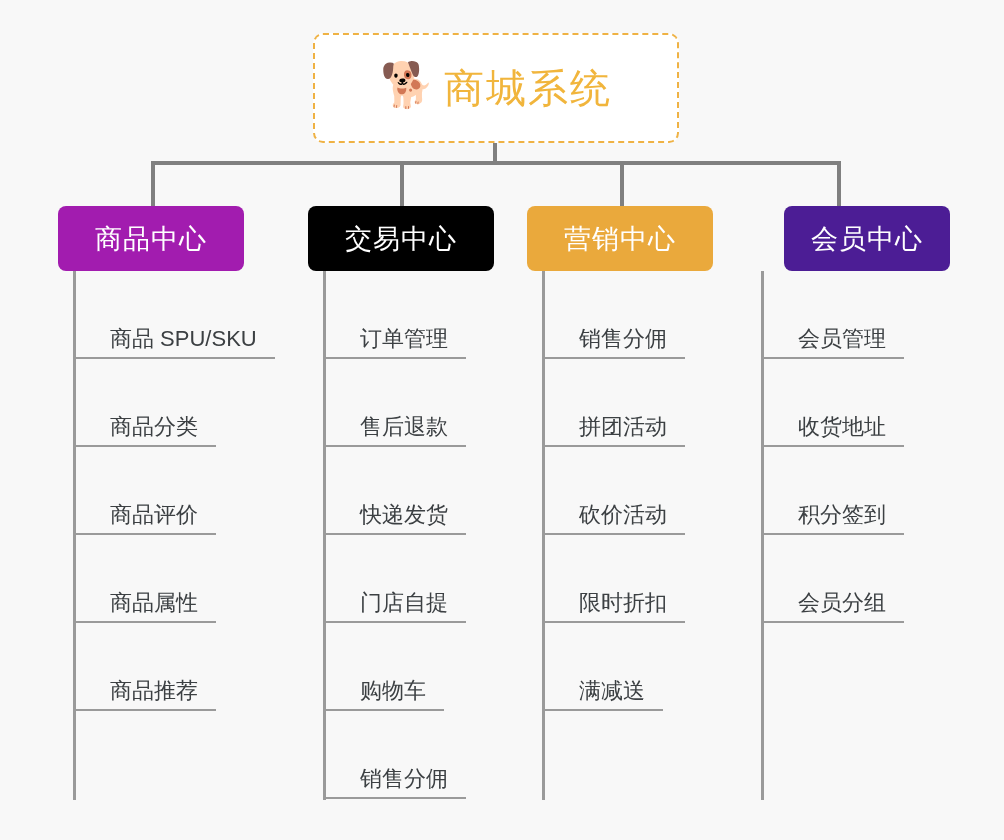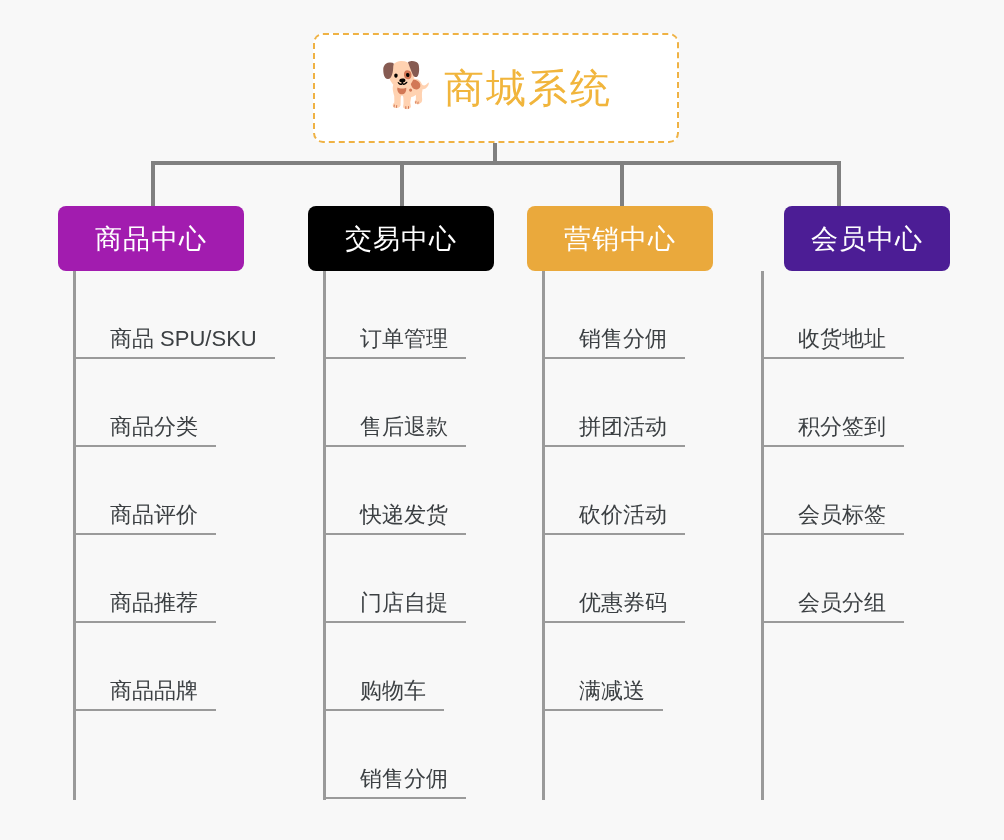--- a/index.html
+++ b/index.html
@@ -165,25 +165,25 @@
       <li class="leaf">
           <span class="leaf-label">商品 SPU/SKU</span>
         </li>
       <li class="leaf">
           <span class="leaf-label">商品分类</span>
         </li>
       <li class="leaf">
           <span class="leaf-label">商品评价</span>
         </li>
       <li class="leaf">
+          <span class="leaf-label">商品属性</span>
+        </li>
+      <li class="leaf">
           <span class="leaf-label">商品推荐</span>
         </li>
-      <li class="leaf">
-          <span class="leaf-label">商品品牌</span>
-        </li>
     </ul>
   </div>
 
   <div class="branch branch-2">
     <div class="branch-head">
       <span>交易中心</span>
     </div>
     <div class="branch-trunk"></div>
     <ul class="leaf-list">
       <li class="leaf">
@@ -216,42 +216,42 @@
       <li class="leaf">
           <span class="leaf-label">销售分佣</span>
         </li>
       <li class="leaf">
           <span class="leaf-label">拼团活动</span>
         </li>
       <li class="leaf">
           <span class="leaf-label">砍价活动</span>
         </li>
       <li class="leaf">
-          <span class="leaf-label">优惠券码</span>
+          <span class="leaf-label">限时折扣</span>
         </li>
       <li class="leaf">
           <span class="leaf-label">满减送</span>
         </li>
     </ul>
   </div>
 
   <div class="branch branch-4">
     <div class="branch-head">
       <span>会员中心</span>
     </div>
     <div class="branch-trunk"></div>
     <ul class="leaf-list">
       <li class="leaf">
+          <span class="leaf-label">会员管理</span>
+        </li>
+      <li class="leaf">
           <span class="leaf-label">收货地址</span>
         </li>
       <li class="leaf">
           <span class="leaf-label">积分签到</span>
         </li>
       <li class="leaf">
-          <span class="leaf-label">会员标签</span>
-        </li>
-      <li class="leaf">
           <span class="leaf-label">会员分组</span>
         </li>
     </ul>
   </div>
 
 </div>
 
 </body></html>

